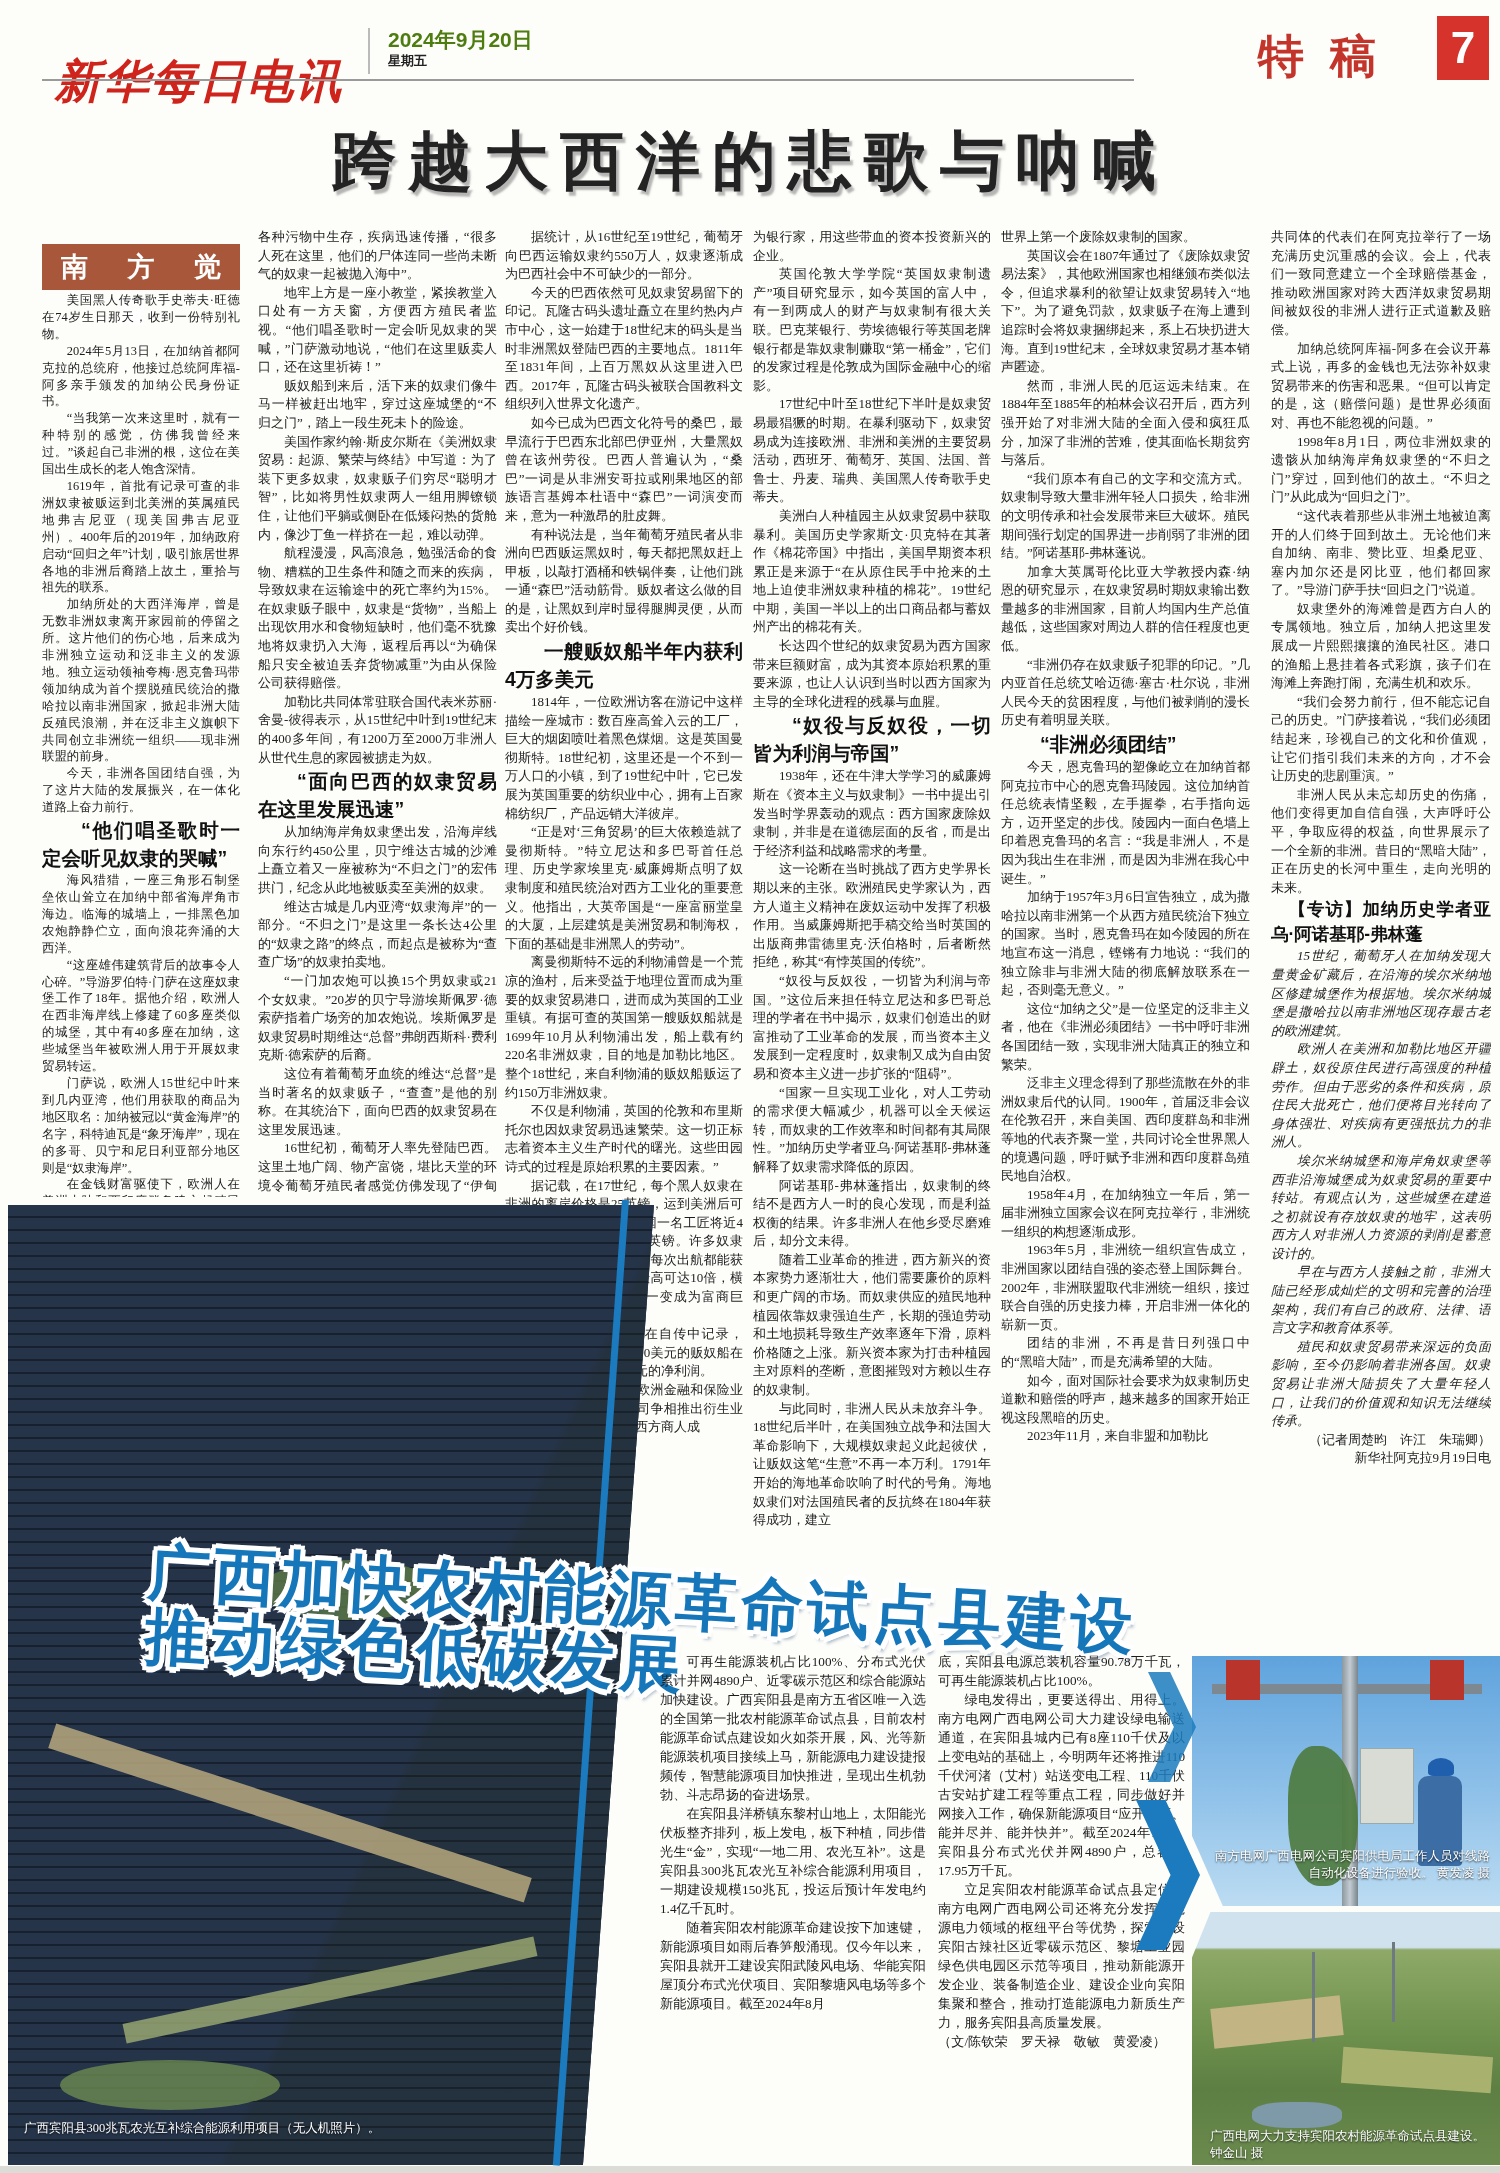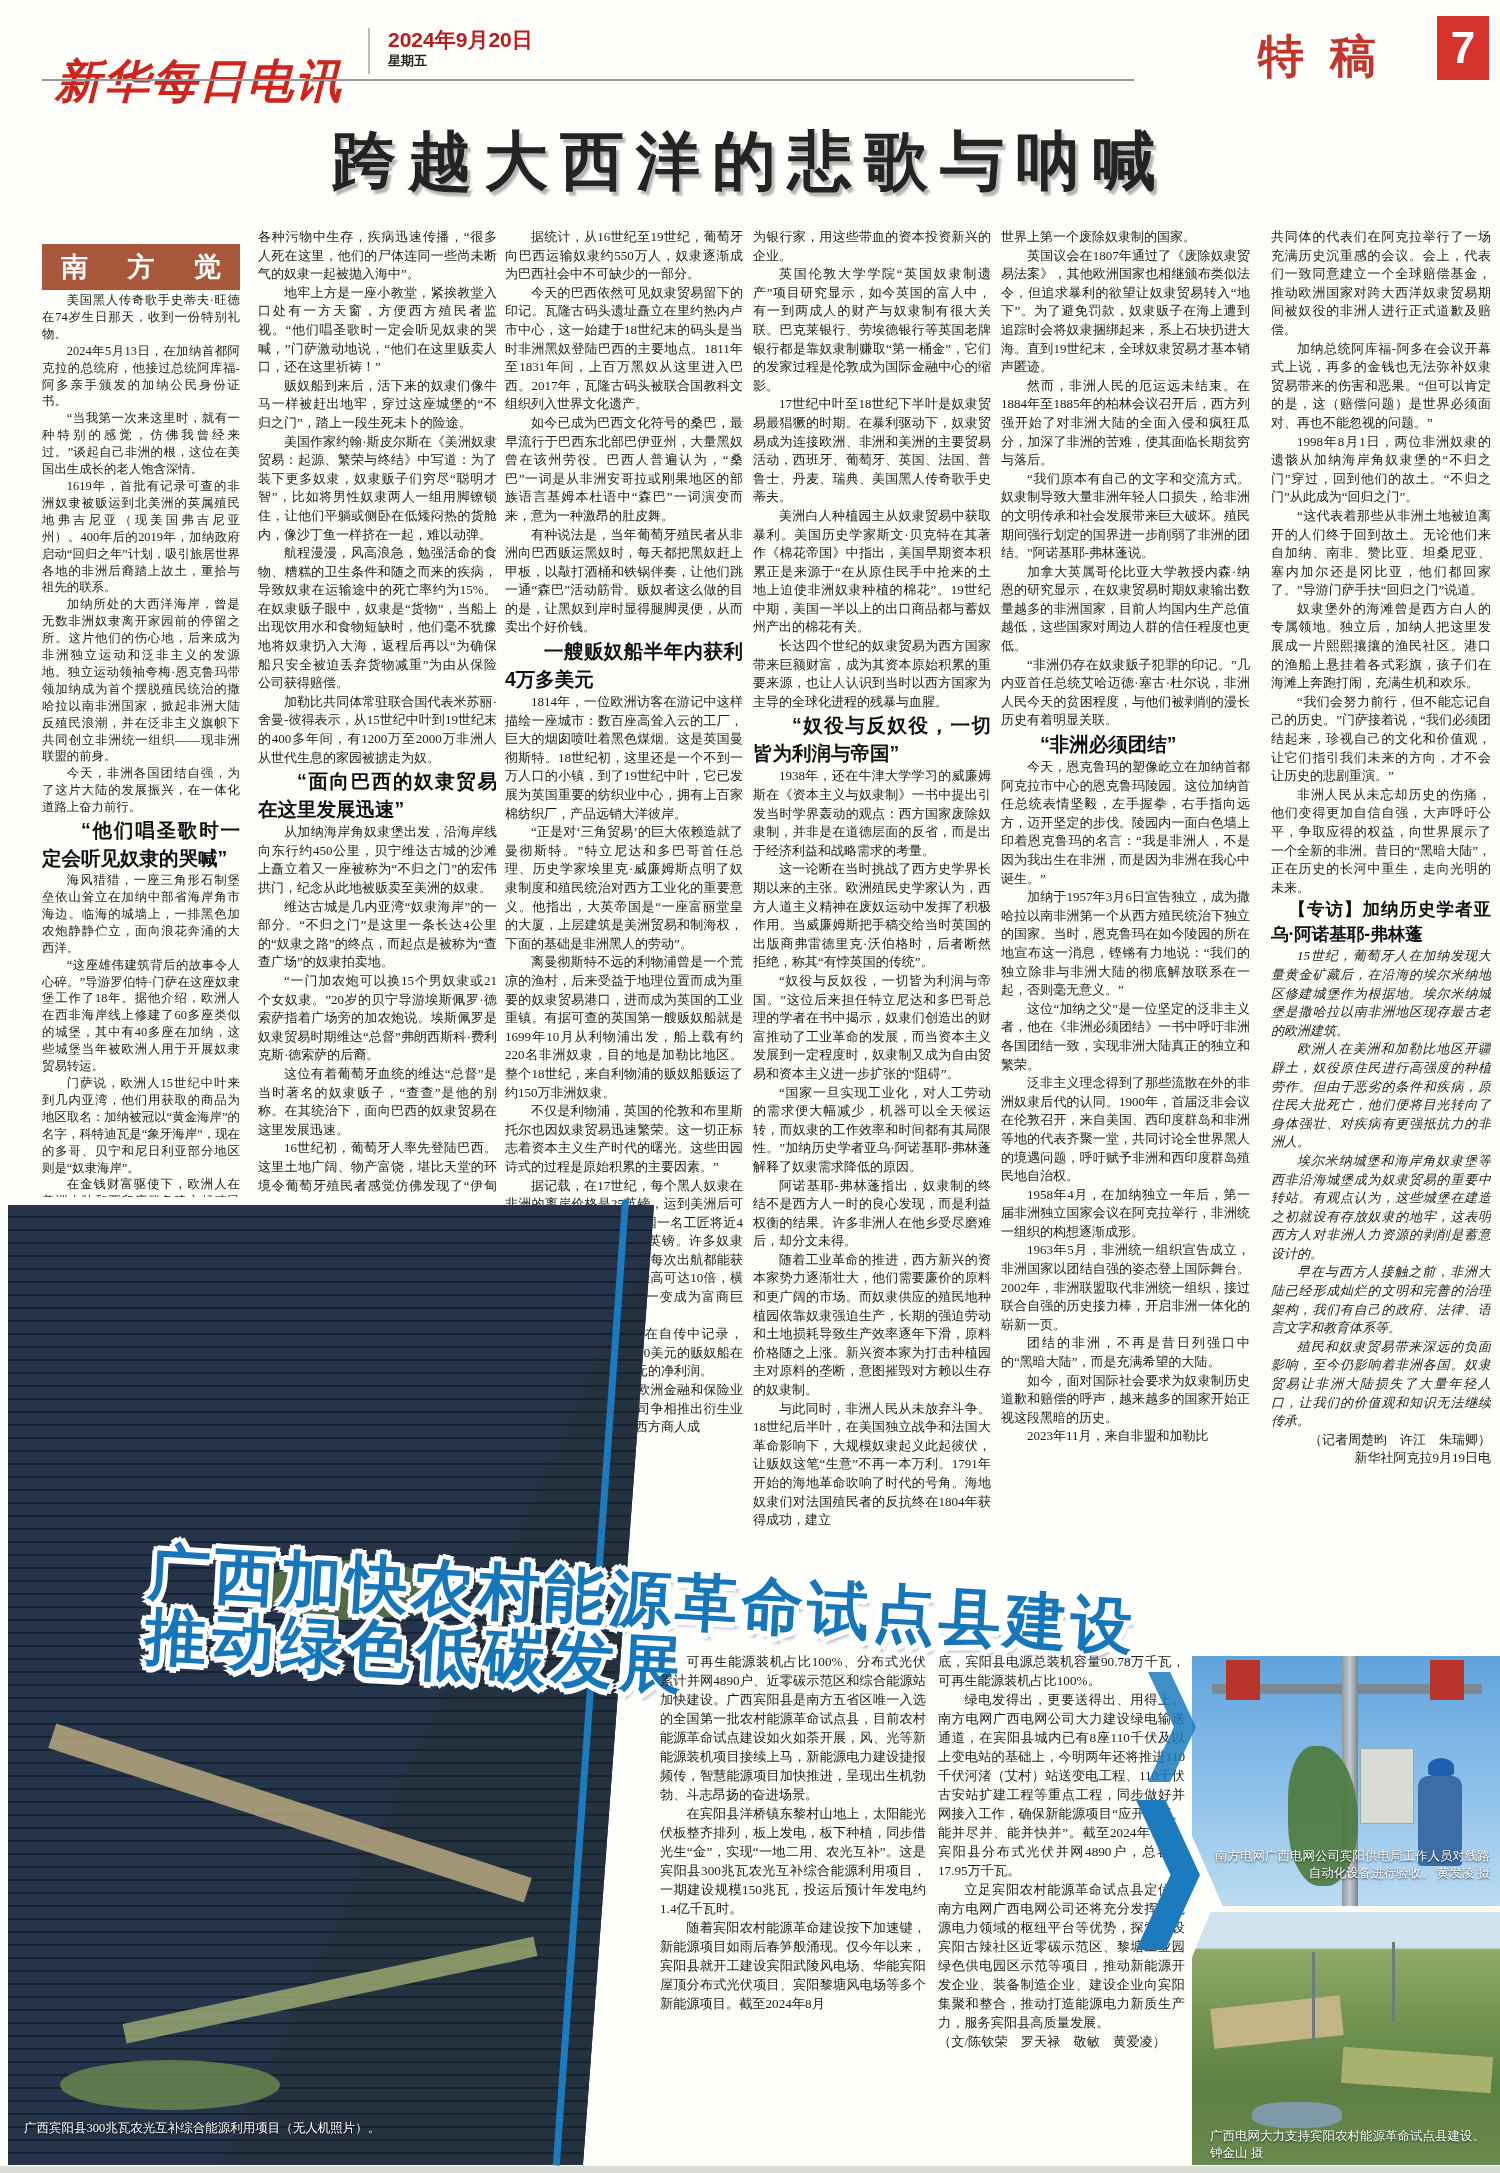--- a/index.html
+++ b/index.html
@@ -2,21 +2,21 @@
 <html><head>
 <meta charset="utf-8">
 <style>
   html,body{margin:0;padding:0;background:#e8e8e4;}
   #page{position:relative;width:1500px;height:2173px;background:#fdfdfa;margin:0 auto;overflow:hidden;
         font-family:"Liberation Serif","DejaVu Serif",serif;color:#1c1c1c;}
   
   .logo{position:absolute;left:55px;top:22px;font-size:46px;font-weight:bold;color:#cf241c;
         font-style:italic;letter-spacing:2px;font-family:"DejaVu Serif",serif;margin-top:29px;}
   .mast-sep{position:absolute;left:368px;top:28px;width:2px;height:46px;background:#bbb;}
-  .date1{position:absolute;left:388px;top:26px;font-size:21px;font-weight:bold;color:#b91c1c;font-family:"Liberation Sans",sans-serif;}
+  .date1{position:absolute;left:388px;top:26px;font-size:21px;font-weight:bold;color:#4d7c0f;font-family:"Liberation Sans",sans-serif;}
   .date2{position:absolute;left:388px;top:52px;font-size:13px;font-weight:bold;color:#222;font-family:"Liberation Sans",sans-serif;}
   .mast-rule{position:absolute;left:42px;top:79px;width:1092px;height:2px;background:#9a9a9a;}
   .section-label{position:absolute;left:1258px;top:26px;font-size:46px;font-weight:900;color:#c3342b;
         letter-spacing:26px;font-family:"Liberation Sans",sans-serif;}
   .pagenum-box{position:absolute;left:1437px;top:16px;width:52px;height:64px;background:#d6332c;
         color:#fff;font-size:44px;font-weight:bold;text-align:center;line-height:64px;font-family:"Liberation Sans",sans-serif;}
   
   .main-headline{position:absolute;left:0;top:118px;width:100%;text-align:center;font-size:64px;
         font-weight:900;letter-spacing:12px;color:#232323;font-family:"Liberation Sans",sans-serif;
         text-shadow:3px 4px 2px rgba(110,110,110,.5);}

